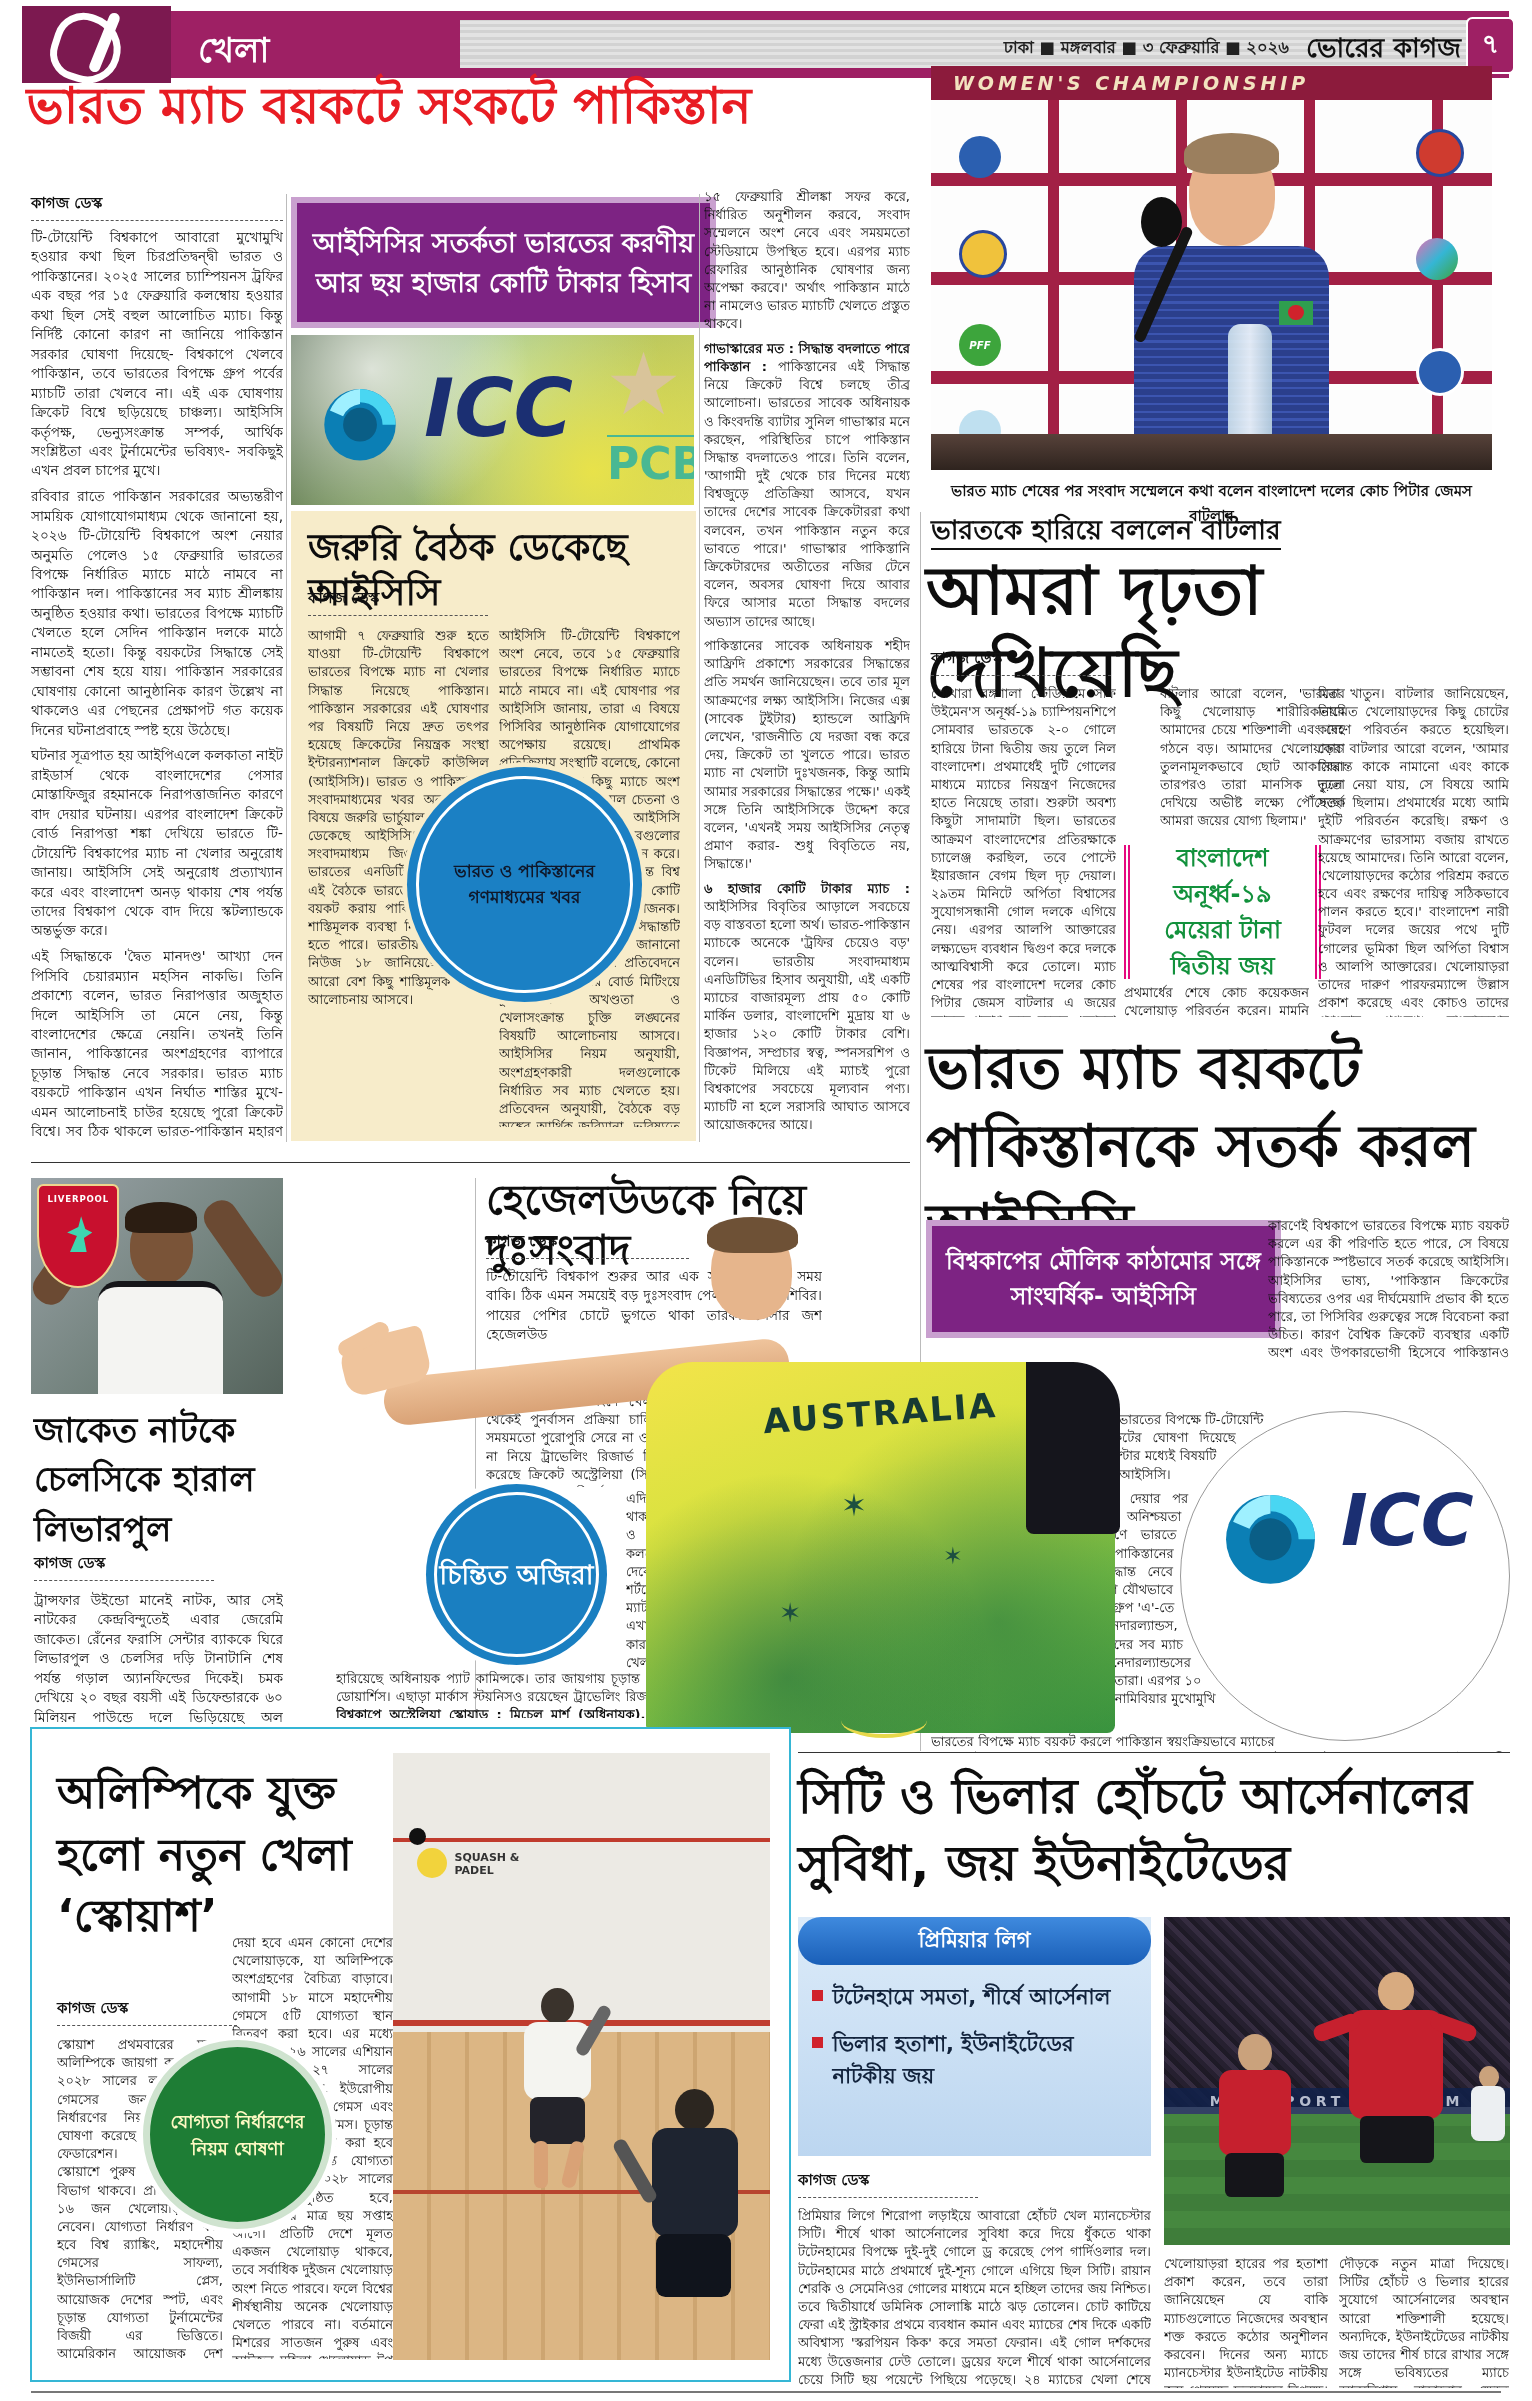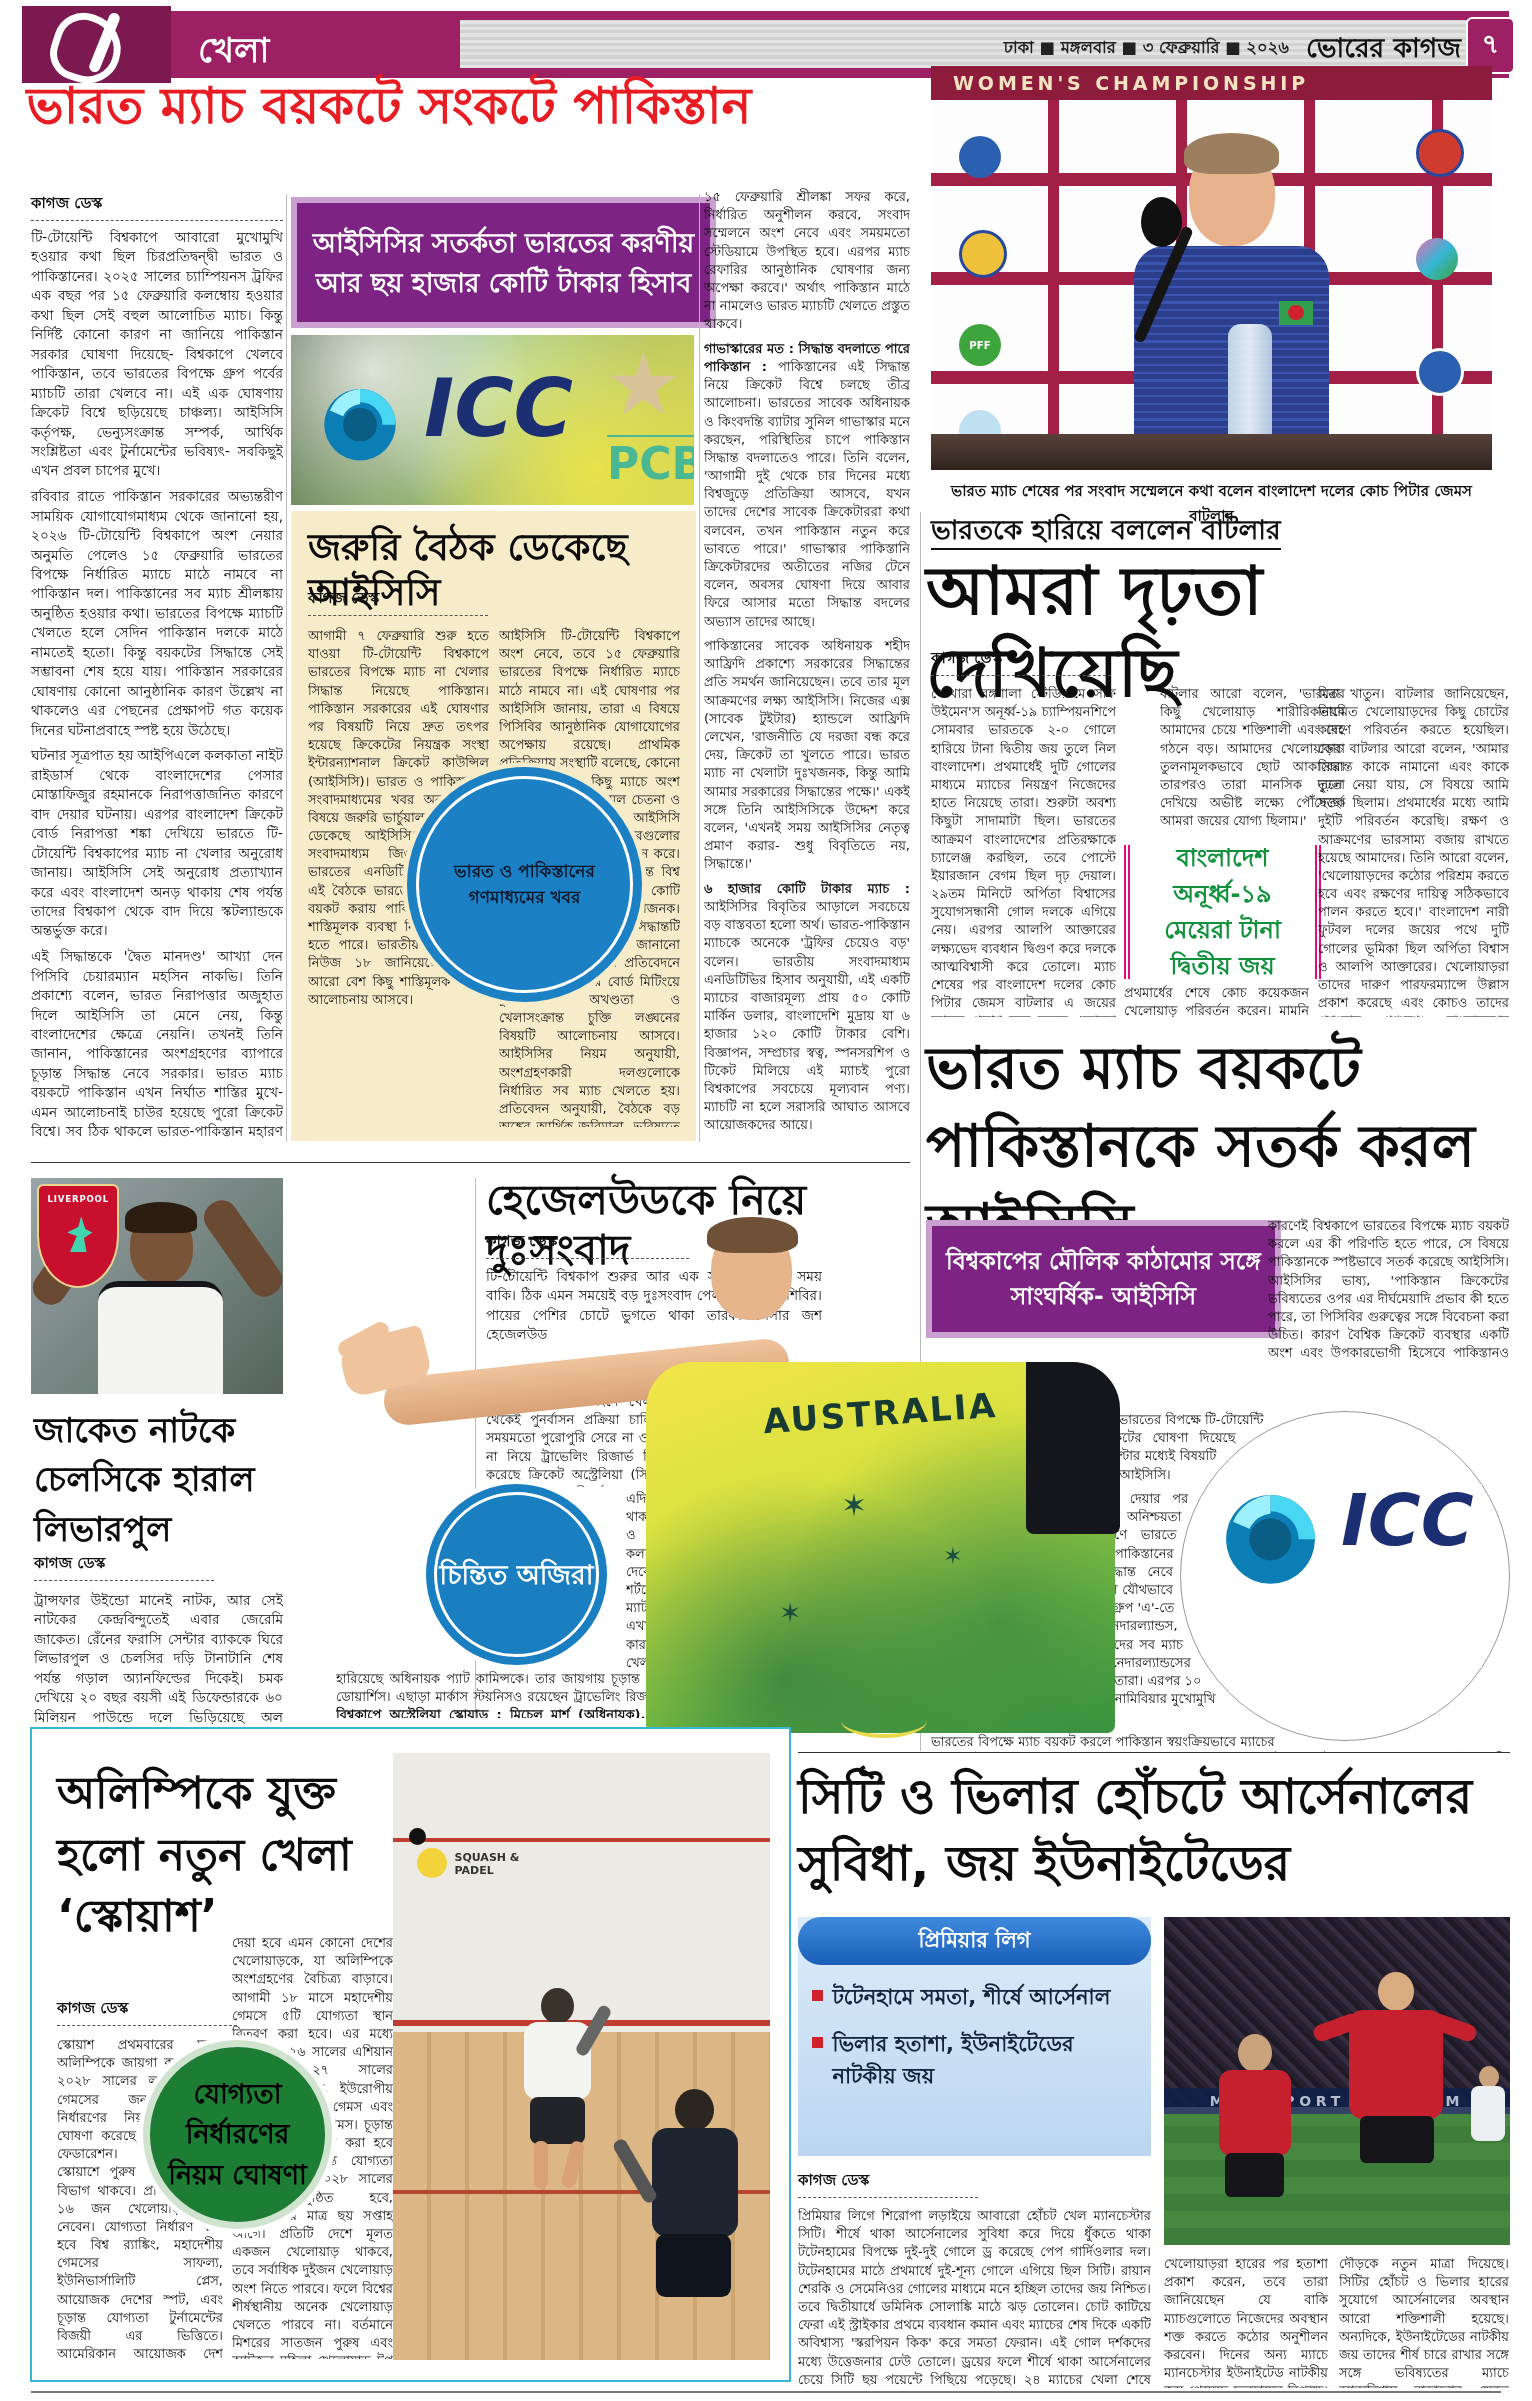--- a/index.html
+++ b/index.html
@@ -33,21 +33,21 @@
   <div class="abs stripes" style="left:438px;top:9.4px;width:1028px;height:48px;"></div>
   <div class="abs" style="left:704px;top:23.5px;width:563px;font-size:16.4px;font-weight:700;color:#222;text-align:right;">ঢাকা ■ মঙ্গলবার ■ ৩ ফেব্রুয়ারি ■ ২০২৬</div>
   <div class="abs" style="left:1275px;top:17px;width:164px;font-size:26.6px;font-weight:800;color:#101010;text-align:right;">ভোরের কাগজ</div>
   <div class="abs" style="left:1444px;top:6.3px;width:45px;height:53px;background:#9e2064;border:2.3px solid #fff;border-radius:6.3px;color:#fff;font-size:26.6px;font-weight:800;display:flex;align-items:center;justify-content:center;">৭</div>
 </div>
 
 <div class="abs" style="left:26.6px;top:78px;width:899px;font-size:50px;font-weight:800;color:#e81c23;line-height:1.15;">ভারত ম্যাচ বয়কটে সংকটে পাকিস্তান</div>
 
 <div class="abs clip" style="left:931px;top:66px;width:561px;height:404px;background:
   repeating-linear-gradient(0deg, rgba(162,32,69,0) 0 86px, #a22045 86px 99px),
-  repeating-linear-gradient(90deg,#fdfdfd 0 117px,#a22045 117px 128px);">
+  repeating-linear-gradient(90deg,#fdfdfd 0 117px,#a22045 117px 128px); font-style: italic;">
   <div class="abs" style="left:0;top:0;width:561px;height:34px;background:#8c1b3c;color:#f3e3c0;font-size:19px;font-weight:800;letter-spacing:3.9px;padding-left:22px;line-height:34px;">WOMEN'S CHAMPIONSHIP</div>
   <div class="abs circle" style="left:28px;top:70px;width:42px;height:42px;background:#2b5fb0;"></div>
   <div class="abs circle" style="left:28px;top:164px;width:42px;height:42px;background:#f0c23c;border:3.1px solid #28479e;"></div>
   <div class="abs circle" style="left:28px;top:258px;width:42px;height:42px;background:#3da53c;color:#fff;font-size:10.2px;font-weight:800;">PFF</div>
   <div class="abs circle" style="left:28px;top:344px;width:42px;height:42px;background:#bfe0f0;"></div>
   <div class="abs circle" style="left:485px;top:63px;width:42px;height:42px;background:#cf3b2f;border:3.1px solid #28479e;"></div>
   <div class="abs circle" style="left:485px;top:172px;width:42px;height:42px;background:linear-gradient(135deg,#e86fb4,#35b6d5,#3da53c);"></div>
   <div class="abs circle" style="left:485px;top:282px;width:42px;height:42px;background:#2b5fb0;border:3.1px solid #fff;"></div>
   <div class="abs" style="left:195px;top:47px;width:203px;height:360px;">
     <div class="abs" style="left:63px;top:31px;width:86px;height:102px;background:#e7b28c;border-radius:46%;"></div>
@@ -228,21 +228,21 @@
 <div class="abs" style="left:30px;top:1727px;width:757px;height:651px;border:2.3px solid #35b6d5;background:#fff;">
   <div class="abs hd" style="left:25px;top:33px;width:297px;font-size:44px;line-height:1.4;">অলিম্পিকে যুক্ত হলো নতুন খেলা ‘স্কোয়াশ’</div>
   <div class="abs" style="left:25px;top:267px;width:180px;"><span class="byl" style="display:inline-block;width:180px;">কাগজ ডেস্ক</span></div>
   <div class="abs clip" style="left:25px;top:307px;width:166px;height:324px;">
     <p class="bp-sm">স্কোয়াশ প্রথমবারের মতো অলিম্পিকে জায়গা করে নেবে। ২০২৮ সালের লস এঞ্জেলস গেমসের জন্য যোগ্যতা নির্ধারণের নিয়ম ইতোমধ্যেই ঘোষণা করেছে ওয়ার্ল্ড স্কোয়াশ ফেডারেশন। অলিম্পিকে স্কোয়াশে পুরুষ ও মহিলা দুটি বিভাগ থাকবে। প্রতিটি বিভাগে ১৬ জন খেলোয়াড় অংশ নেবেন। যোগ্যতা নির্ধারণ করা হবে বিশ্ব র‍্যাঙ্কিং, মহাদেশীয় গেমসের সাফল্য, ইউনিভার্সালিটি প্লেস, আয়োজক দেশের স্পট, এবং চূড়ান্ত যোগ্যতা টুর্নামেন্টের বিজয়ী এর ভিত্তিতে। আমেরিকান আয়োজক দেশ একটি সরাসরি স্পট পাবে। প্রফেশনাল স্কোয়াশ অ্যাসোসিয়েশনের র‍্যাঙ্কিং অনুযায়ী ৮টি স্থান দেয়া হবে, যা চূড়ান্তভাবে ২০২৮ সালের ২২ মে নির্ধারিত হবে। একটি ইউনিভার্সালিটি প্লেস</p>
   </div>
   <div class="abs clip" style="left:200px;top:205px;width:161px;height:425px;">
     <p class="bp-sm">দেয়া হবে এমন কোনো দেশের খেলোয়াড়কে, যা অলিম্পিকে অংশগ্রহণের বৈচিত্র্য বাড়াবে। আগামী ১৮ মাসে মহাদেশীয় গেমসে ৫টি যোগ্যতা স্থান বিতরণ করা হবে। এর মধ্যে থাকবে ২০২৬ সালের এশিয়ান গেমস, ২০২৭ সালের আফ্রিকান গেমস, ইউরোপীয় গেমস, প্যাসিফিক গেমস এবং পান আমেরিকান গেমস। চূড়ান্ত একটি স্থান নির্ধারণ করা হবে ২৪ জনের চূড়ান্ত যোগ্যতা টুর্নামেন্টে, যা ২০২৮ সালের জুনে অনুষ্ঠিত হবে, অলিম্পিকের মাত্র ছয় সপ্তাহ আগে। প্রতিটি দেশে মূলত একজন খেলোয়াড় থাকবে, তবে সর্বাধিক দুইজন খেলোয়াড় অংশ নিতে পারবে। ফলে বিশ্বের শীর্ষস্থানীয় অনেক খেলোয়াড় খেলতে পারবে না। বর্তমানে মিশরের সাতজন পুরুষ এবং আটজন মহিলা খেলোয়াড় টপ ১৬ র‍্যাঙ্কিংয়ে রয়েছেন, যার মধ্যে চারজন শীর্ষ পাঁচে।</p>
   </div>
   <div class="abs circle" style="left:111px;top:311px;width:175px;height:175px;background:#1e7d35;border:7.8px solid #cfe3cf;box-shadow:0 0 0 4.7px #fff;">
-    <span style="color:#000000;font-size:27px;font-weight:800;line-height:1.5;padding:0 7.8px;">যোগ্যতা নির্ধারণের নিয়ম ঘোষণা</span>
+    <span style="color:#fef9c3;font-size:18px;font-weight:800;line-height:1.5;padding:0 7.8px;">যোগ্যতা নির্ধারণের নিয়ম ঘোষণা</span>
   </div>
   <div class="abs clip" style="left:361px;top:23.5px;width:377px;height:608px;">
     <div style="position:absolute;left:0;top:0;width:100%;height:46%;background:#eceae4;"></div>
     <div style="position:absolute;left:0;top:14%;width:100%;height:4.7px;background:#c03c2e;"></div>
     <div style="position:absolute;left:0;top:44%;width:100%;height:6.3px;background:#c03c2e;"></div>
     <div style="position:absolute;left:23.5px;top:94px;width:117px;height:34px;">
       <span style="position:absolute;left:0;top:1.6px;width:30px;height:30px;border-radius:50%;background:#f2d33c;"></span>
       <span style="position:absolute;left:38px;top:4.7px;font-size:11px;font-weight:800;color:#333;width:86px;line-height:1.2;">SQUASH &amp; PADEL</span>
     </div>
     <div style="position:absolute;left:0;top:46%;width:100%;height:54%;background:repeating-linear-gradient(90deg,#dcb684 0 34px,#cda571 34px 38px),linear-gradient(0deg,#caa06b,#e3c18f);"></div>

